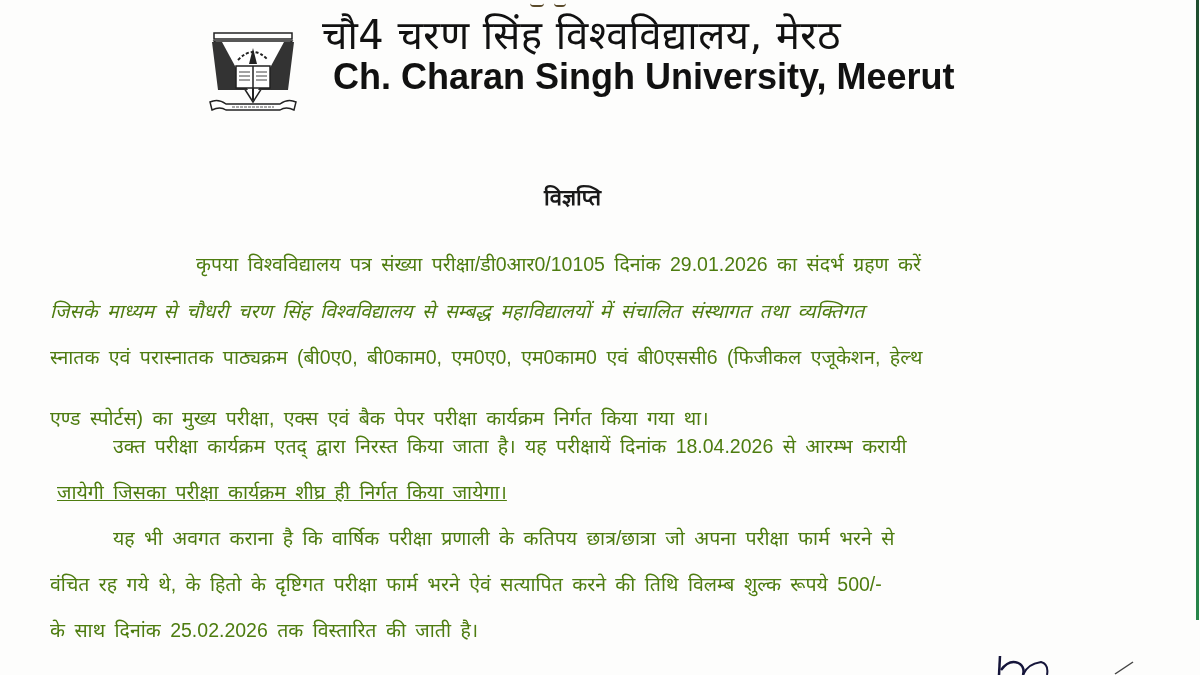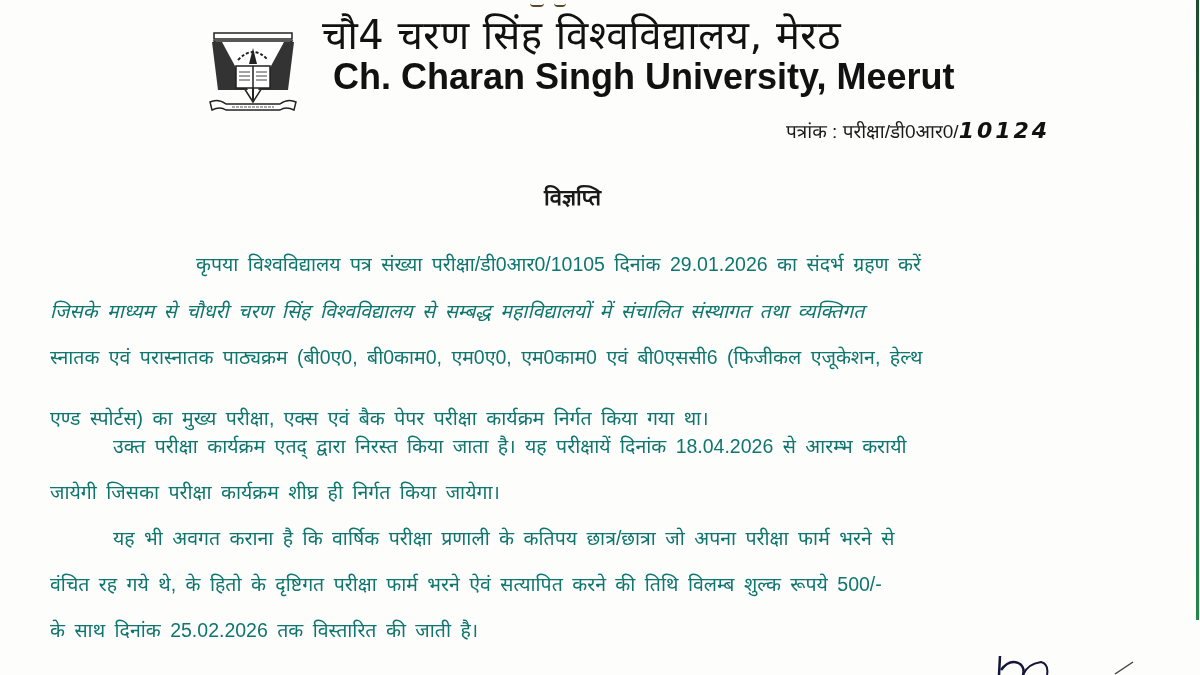--- a/index.html
+++ b/index.html
@@ -86,21 +86,21 @@
       top: 181px;
       font-size: 22px;
       font-weight: bold;
       text-underline-offset: 6px;
       white-space: nowrap;
     }
     .line {
       position: absolute;
       font-size: 19.5px;
       white-space: nowrap;
-      color: #0f766e;
+      color: #4d7c0f;
       word-spacing: 4px;
     }
     .signature {
       position: absolute;
       left: 965px;
       top: 652px;
       width: 180px;
       height: 23px;
     }
   </style>
@@ -133,33 +133,30 @@
     <line x1="45" y1="58" x2="45" y2="70" stroke="#222" stroke-width="2"></line>
     <path d="M2 72 Q10 68 18 74 L72 74 Q80 68 88 72 L86 80 Q78 76 72 80 L18 80 Q12 76 4 80 Z" fill="#fff" stroke="#222" stroke-width="1.5"></path>
     <line x1="24" y1="77" x2="66" y2="77" stroke="#555" stroke-width="1" stroke-dasharray="3 1"></line>
   </svg>
 </div>
 
 <div class="title-hi">चौ4 चरण सिंह विश्वविद्यालय, मेरठ</div>
 <div class="title-en">Ch. Charan Singh University, Meerut</div>
 
 <div class="ref">
-  <div>
-    <span>पत्रांक : परीक्षा/डी0आर0/</span><span class="handwritten">10124</span>
-  </div>
 </div>
 
 <div class="heading">विज्ञप्ति</div>
 
 <div class="line" style="left:196px; top:250px;">कृपया विश्वविद्यालय पत्र संख्या परीक्षा/डी0आर0/10105 दिनांक 29.01.2026 का संदर्भ ग्रहण करें</div>
 <div class="line" style="left:50px; top:297px;font-style:italic;">जिसके माध्यम से चौधरी चरण सिंह विश्वविद्यालय से सम्बद्ध महाविद्यालयों में संचालित संस्थागत तथा व्यक्तिगत</div>
 <div class="line" style="left:50px; top:343px;">स्नातक एवं परास्नातक पाठ्यक्रम (बी0ए0, बी0काम0, एम0ए0, एम0काम0 एवं बी0एससी6 (फिजीकल एजूकेशन, हेल्थ</div>
 <div class="line" style="left:50px; top:404px;">एण्ड स्पोर्टस) का मुख्य परीक्षा, एक्स एवं बैक पेपर परीक्षा कार्यक्रम निर्गत किया गया था।</div>
 <div class="line" style="left:113px; top:432px;">उक्त परीक्षा कार्यक्रम एतद् द्वारा निरस्त किया जाता है। यह परीक्षायें दिनांक 18.04.2026 से आरम्भ करायी</div>
-<div class="line" style="left:50px; top:478px;">जायेगी जिसका परीक्षा कार्यक्रम शीघ्र ही निर्गत किया जायेगा।</div>
+<div class="line" style="left:57px; top:478px;text-decoration:underline;">जायेगी जिसका परीक्षा कार्यक्रम शीघ्र ही निर्गत किया जायेगा।</div>
 <div class="line" style="left:113px; top:524px;">यह भी अवगत कराना है कि वार्षिक परीक्षा प्रणाली के कतिपय छात्र/छात्रा जो अपना परीक्षा फार्म भरने से</div>
 <div class="line" style="left:50px; top:570px;">वंचित रह गये थे, के हितो के दृष्टिगत परीक्षा फार्म भरने ऐवं सत्यापित करने की तिथि विलम्ब शुल्क रूपये 500/-</div>
 <div class="line" style="left:50px; top:616px;">के साथ दिनांक 25.02.2026 तक विस्तारित की जाती है।</div>
 
 <div class="signature">
   <svg width="180" height="23" viewBox="0 0 180 23">
     <path d="M35 4 L34 23" stroke="#15153a" stroke-width="2.5" fill="none"></path>
     <path d="M36 18 Q45 6 55 12 Q60 16 58 23" stroke="#15153a" stroke-width="2.5" fill="none"></path>
     <path d="M58 23 Q62 12 76 10 Q84 12 82 23" stroke="#15153a" stroke-width="2" fill="none"></path>
     <path d="M150 22 L168 10" stroke="#444" stroke-width="1.5" fill="none"></path>

